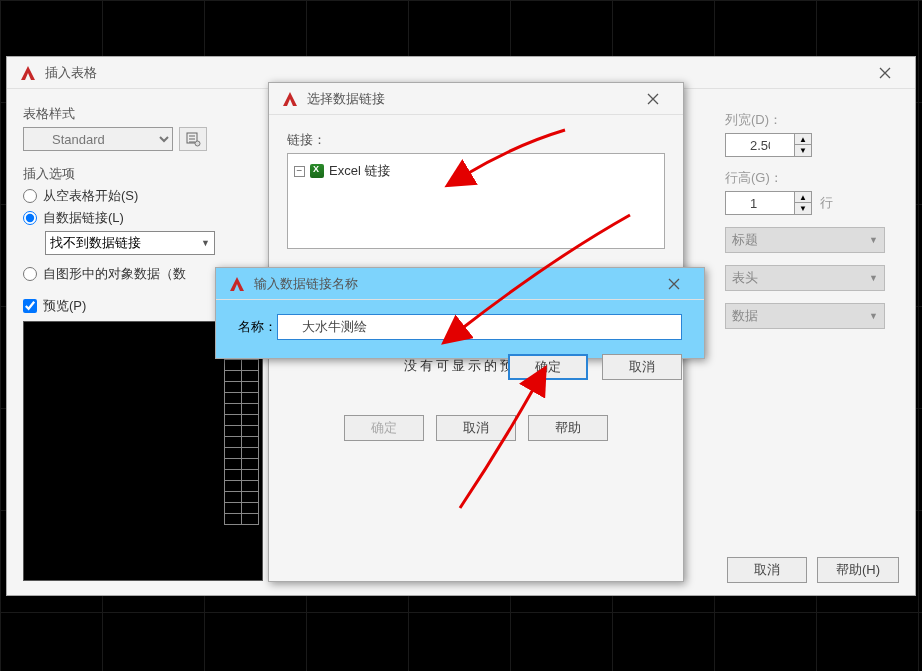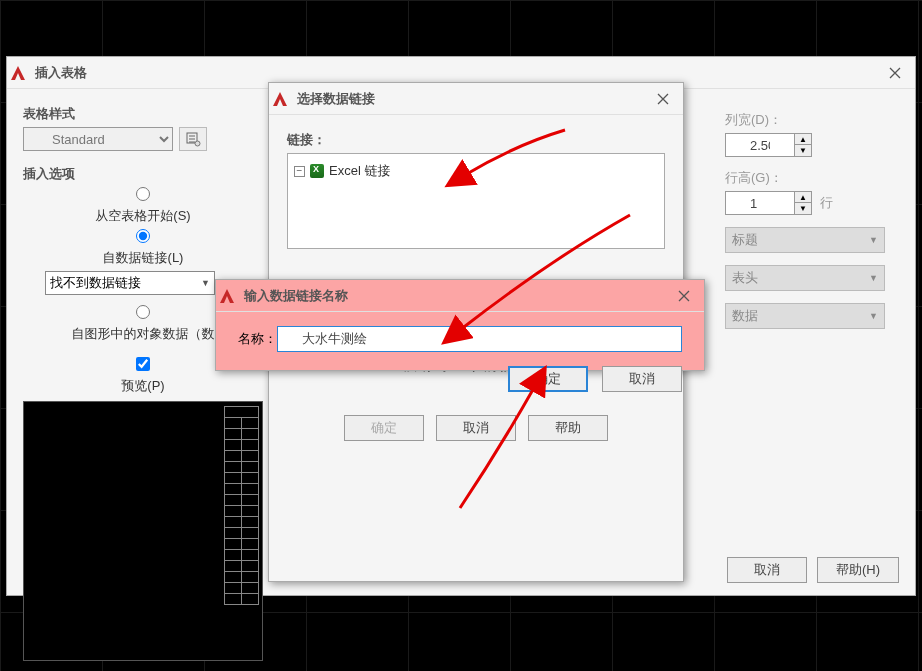--- a/index.html
+++ b/index.html
@@ -10,36 +10,35 @@
   content: ""; position: absolute; inset: 0;
   background-image: linear-gradient(#1a1a1a 1px, transparent 1px), linear-gradient(90deg, #1a1a1a 1px, transparent 1px);
   background-size: 102px 102px;
 }
 
 .dialog {
   position: absolute; background: #f5f5f5; border: 1px solid #aaa;
   box-shadow: 2px 2px 8px rgba(0,0,0,.4);
 }
 .titlebar {
-  display: flex; align-items: center; padding: 4px 2px; height: 32px;
+  display: flex; align-items: center; padding: 4px 12px; height: 32px;
   border-bottom: 1px solid #e0e0e0;
-  font-weight: bold;
 }
 .autocad-a {
   width: 18px; height: 18px; margin-right: 8px; position: relative;
 }
 .autocad-a svg { width: 18px; height: 18px; }
 .titlebar .title { color: #555; }
 .titlebar .close {
   margin-left: auto; width: 36px; height: 100%; display: flex;
   align-items: center; justify-content: center; color: #555; cursor: pointer;
 }
 
-.group-label { color: #555; margin: 6px 0 4px; font-weight: bold; }
-.radio, .check { display: flex; align-items: center; gap: 6px; margin: 4px 0; color: #333; flex-direction: column; }
+.group-label { color: #555; margin: 6px 0 4px; }
+.radio, .check { display: flex; align-items: center; gap: 6px; margin: 4px 0; color: #333; }
 .radio input, .check input { width: 14px; height: 14px; }
 
 select, input[type=text] {
   background: #fff; border: 1px solid #999; padding: 2px 24px; height: 24px; color: #444;
 }
 .spin-wrap { position: relative; display: inline-flex; }
 .spin-wrap input { width: 70px; }
 .spin-btns { display: flex; flex-direction: column; border: 1px solid #999; border-left: none; }
 .spin-btns span { width: 16px; height: 11px; display: flex; align-items: center; justify-content: center; font-size: 8px; background: #eee; cursor: pointer; border-bottom: 1px solid #999; }
 .spin-btns span:last-child { border-bottom: none; }
@@ -83,21 +82,21 @@
 .excel-ic::after { content:"X"; position:absolute; color:#fff; font-size:9px; left:3px; top:0; font-weight:bold; }
 .link-ic { width: 14px; height: 11px; background: #fff; border: 1px solid #777; position: relative; }
 .link-ic::after { content:""; position:absolute; right:-3px; bottom:-3px; width:7px; height:7px; border:1px solid #038; border-radius:50%; background:#fff; }
 .expander { width: 11px; height: 11px; border: 1px solid #888; display: inline-flex; align-items: center; justify-content: center; font-size: 10px; line-height: 1; color: #555; }
 .sel-preview-box { margin-top: 60px; }
 .sel-preview-label { display: flex; align-items: center; gap: 6px; }
 .no-prev { text-align: center; width: 100%; margin: 30px 0 40px; color: #333; letter-spacing: 3px; }
 .sel-btn-row { display: flex; gap: 12px; justify-content: center; }
 
 
-#dlg-name { left: 215px; top: 279px; width: 490px; height: 92px; background: #fca5a5; }
+#dlg-name { left: 215px; top: 267px; width: 490px; height: 92px; background: #7dd3fc; }
 #dlg-name .body { padding: 14px 22px; }
 .name-row { display: flex; align-items: center; }
 .name-row input { flex: 1; border: 1px solid #2a84d6; height: 26px; }
 .name-btn-row { display: flex; gap: 14px; justify-content: flex-end; margin-top: 14px; }
 
 
 .arrow { position: absolute; pointer-events: none; }
 .arrow svg { overflow: visible; }
 </style>
 </head>

